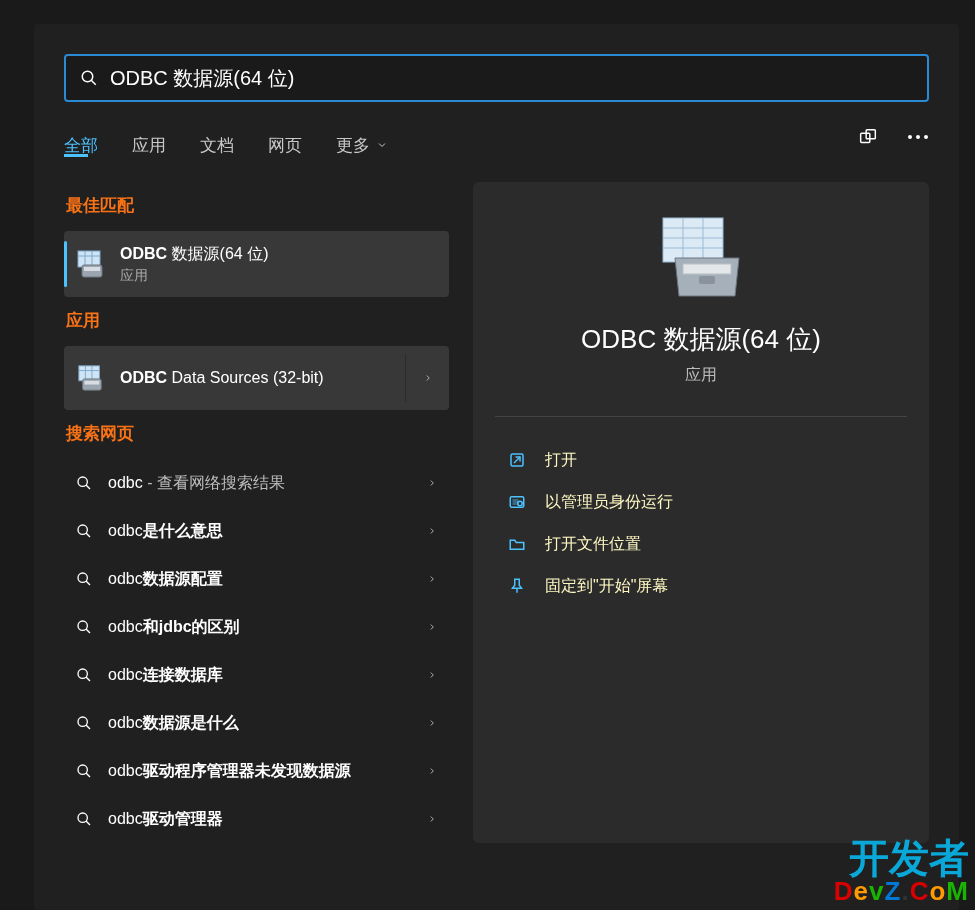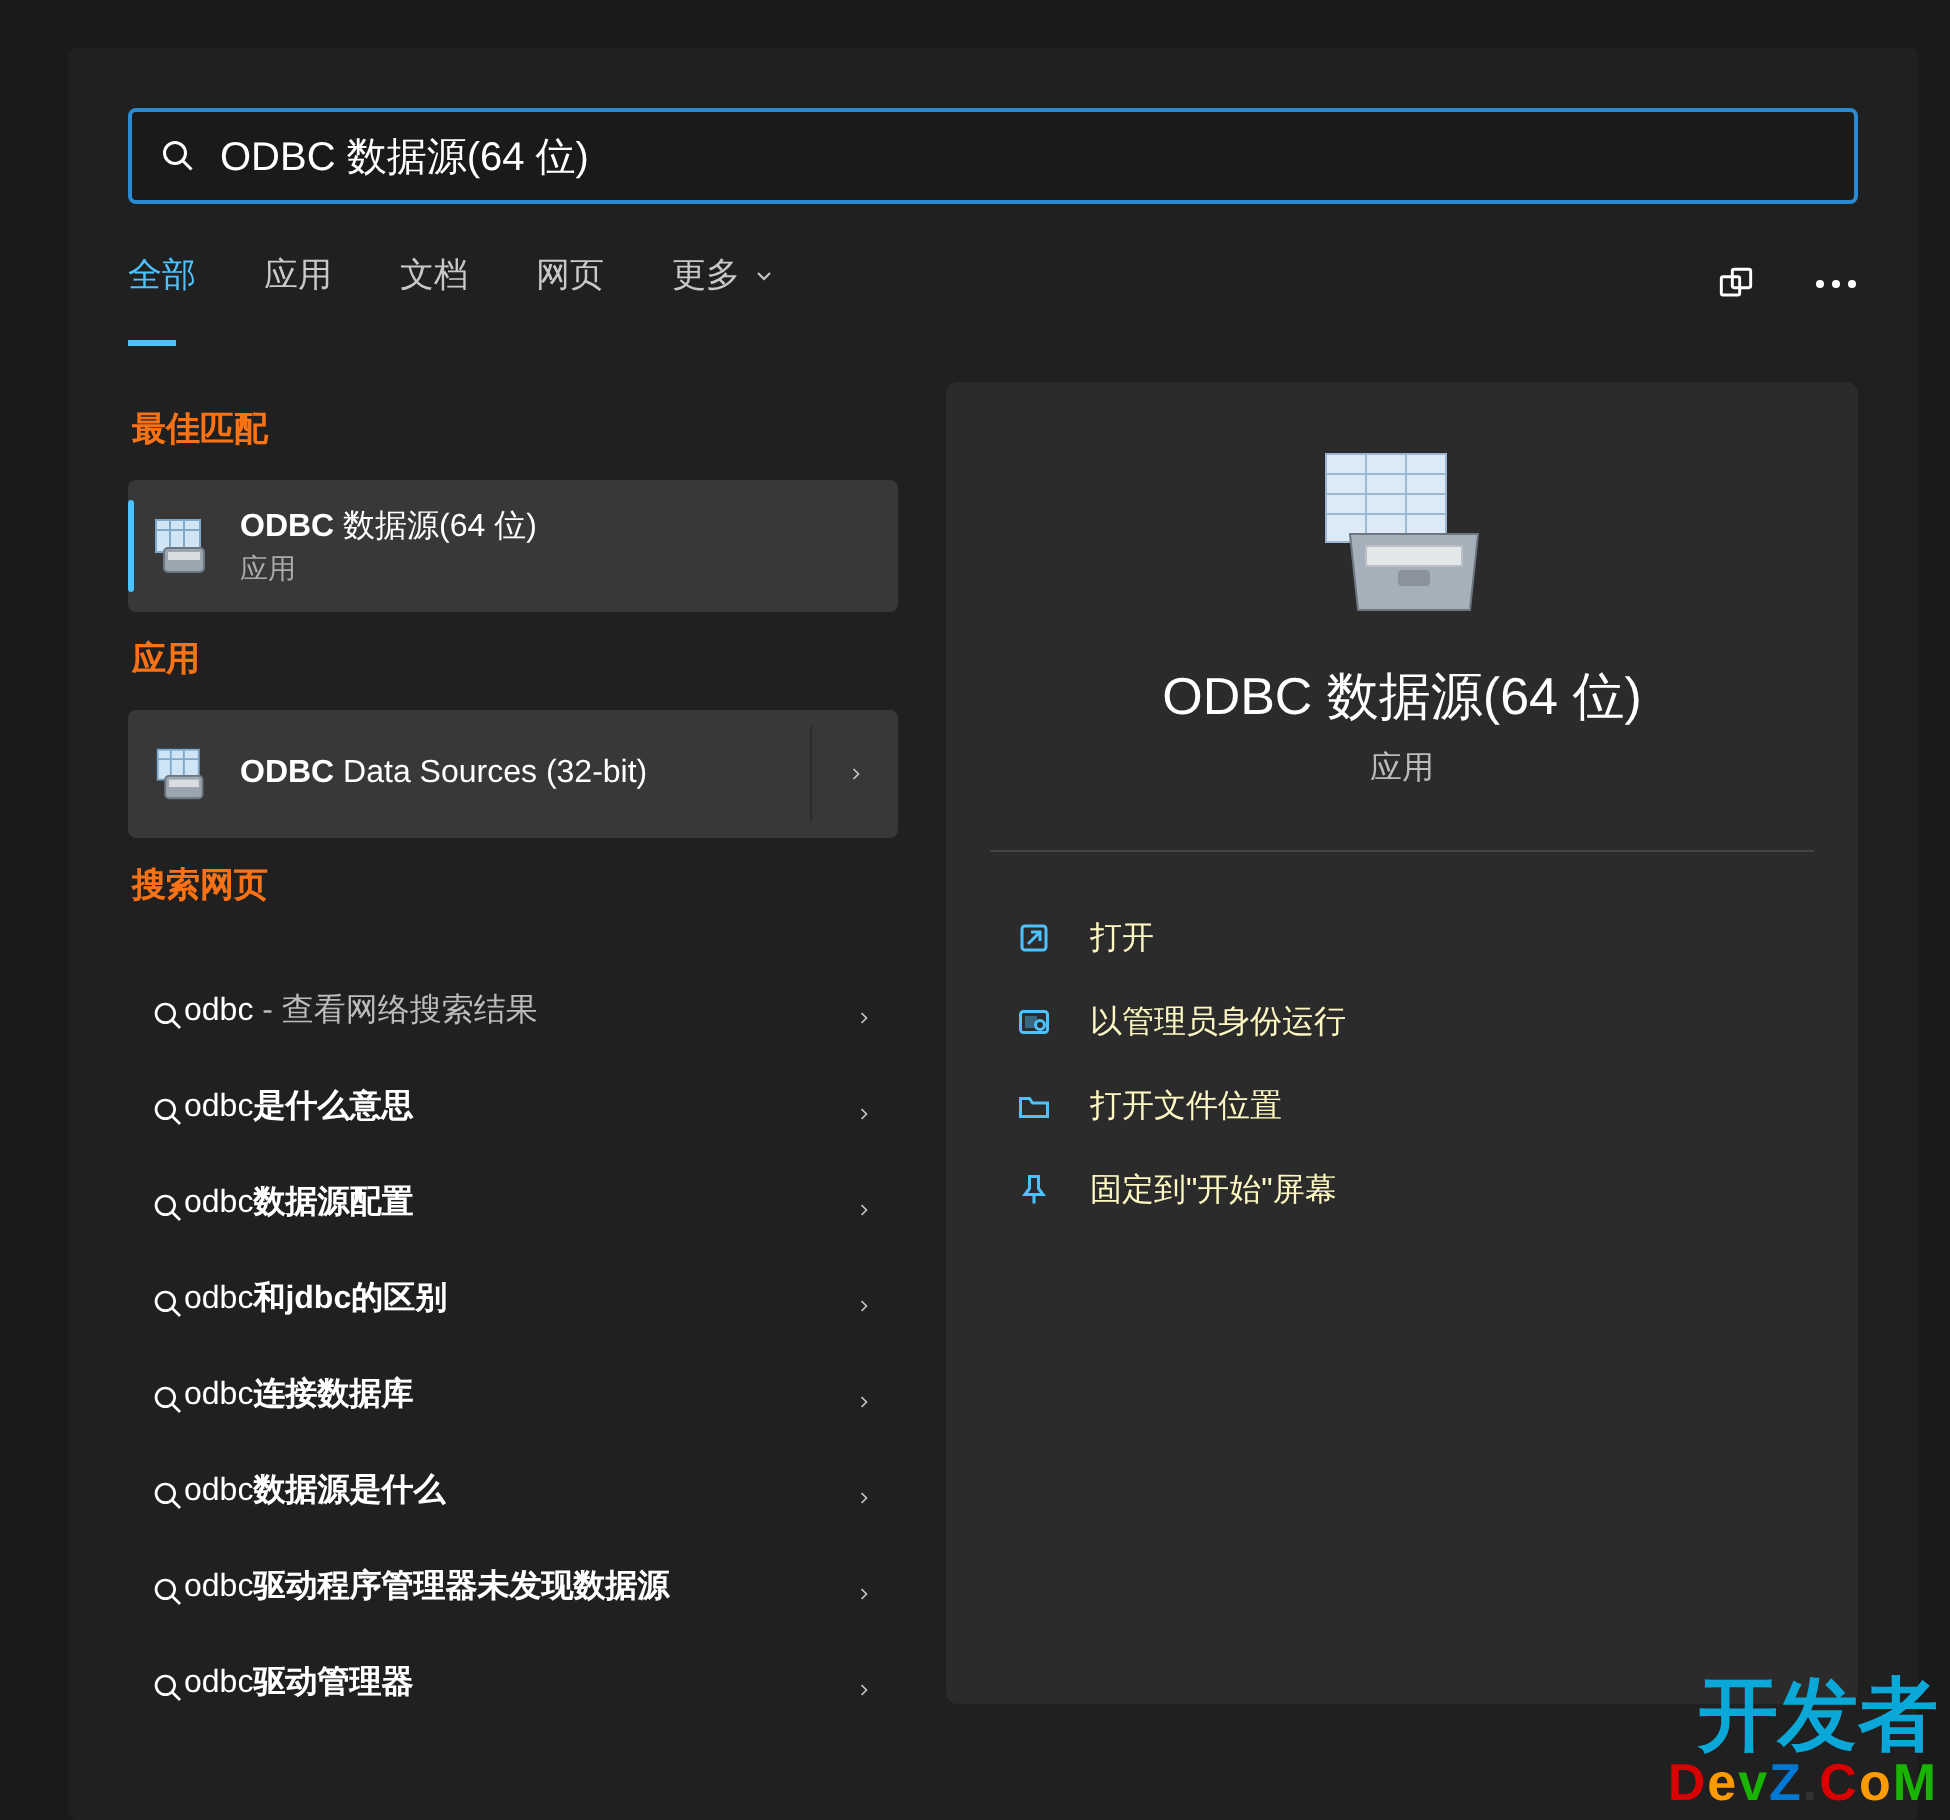--- a/index.html
+++ b/index.html
@@ -43,21 +43,21 @@
 }
 .tabs {
   display: flex;
   align-items: center;
   margin-top: 24px;
   gap: 34px;
   font-size: 17px;
   color: #c8c8c8;
   position: relative;
 }
-.tab { cursor: pointer; position: relative; padding-bottom: 24px; }
+.tab { cursor: pointer; position: relative; padding-bottom: 0; }
 .tab.active { color: #4cc2ff; }
 .tab.active::after {
   content: '';
   position: absolute;
   left: 0; right: 0;
   bottom: 0;
   height: 3px;
   background: #4cc2ff;
   width: 24px;
 }
@@ -115,21 +115,21 @@
 .app-row .main {
   flex:1; display:flex; align-items:center; gap:14px; padding:0 12px; cursor:pointer;
 }
 .app-row .chev {
   width:44px; height:48px; display:flex; align-items:center; justify-content:center;
   border-left:1px solid #2b2b2b; cursor:pointer; color:#c8c8c8;
 }
 
 .web-list { margin-top: 6px; }
 .web-item {
-  display:flex; align-items:flex-end; height:48px; padding:0 12px; gap:0; cursor:pointer; position:relative;
+  display:flex; align-items:center; height:48px; padding:0 12px; gap:16px; cursor:pointer; position:relative;
 }
 .web-item .label { font-size:16px; color:#fff; flex:1;}
 .web-item .label .prefix { font-weight:400;}
 .web-item .label .bold { font-weight:600;}
 .web-item .label .suffix { font-weight:400; color:#bbb;}
 .web-item .chev { color:#c8c8c8;}
 
 .detail-icon {
   margin: 0 auto;
   width: 96px; height: 86px;

